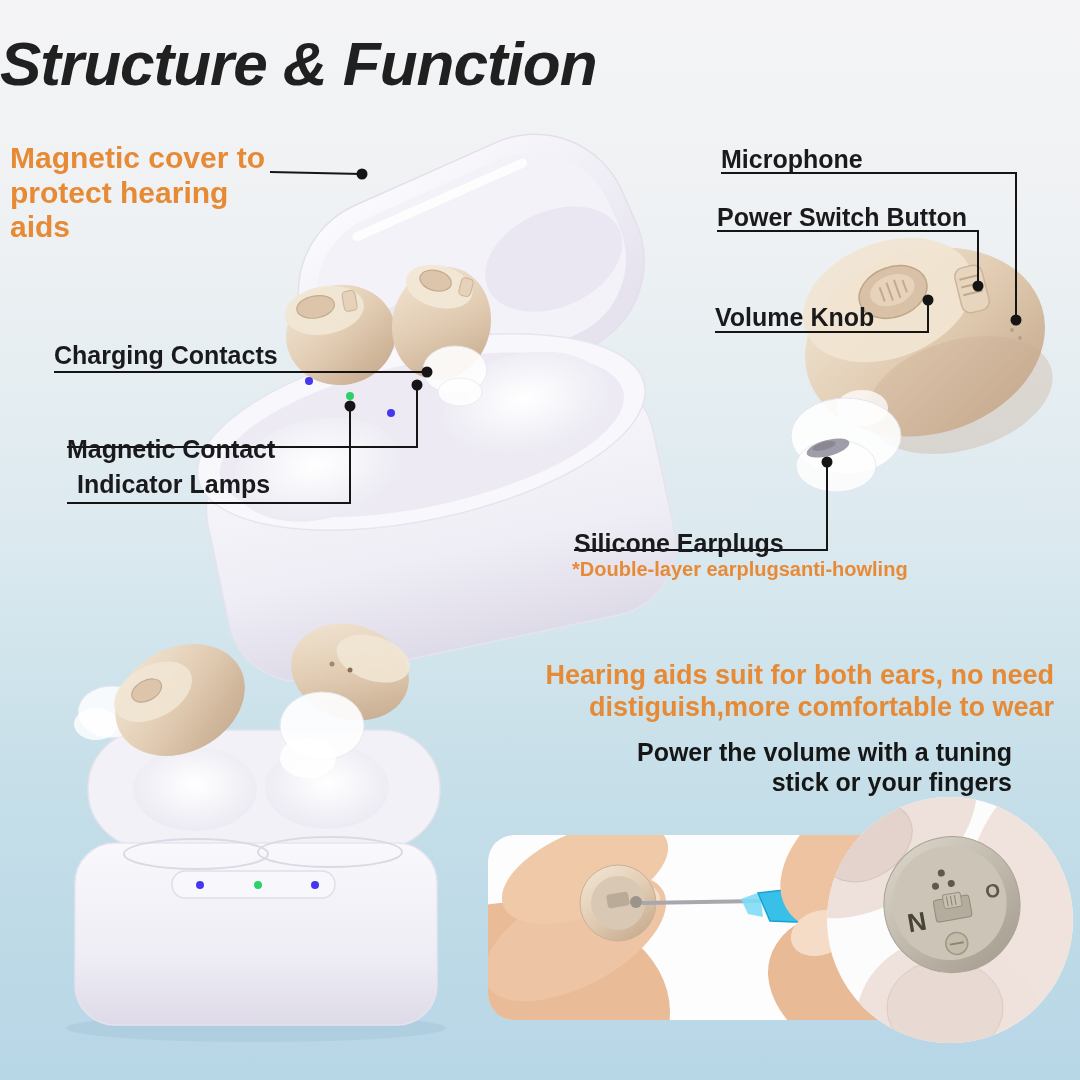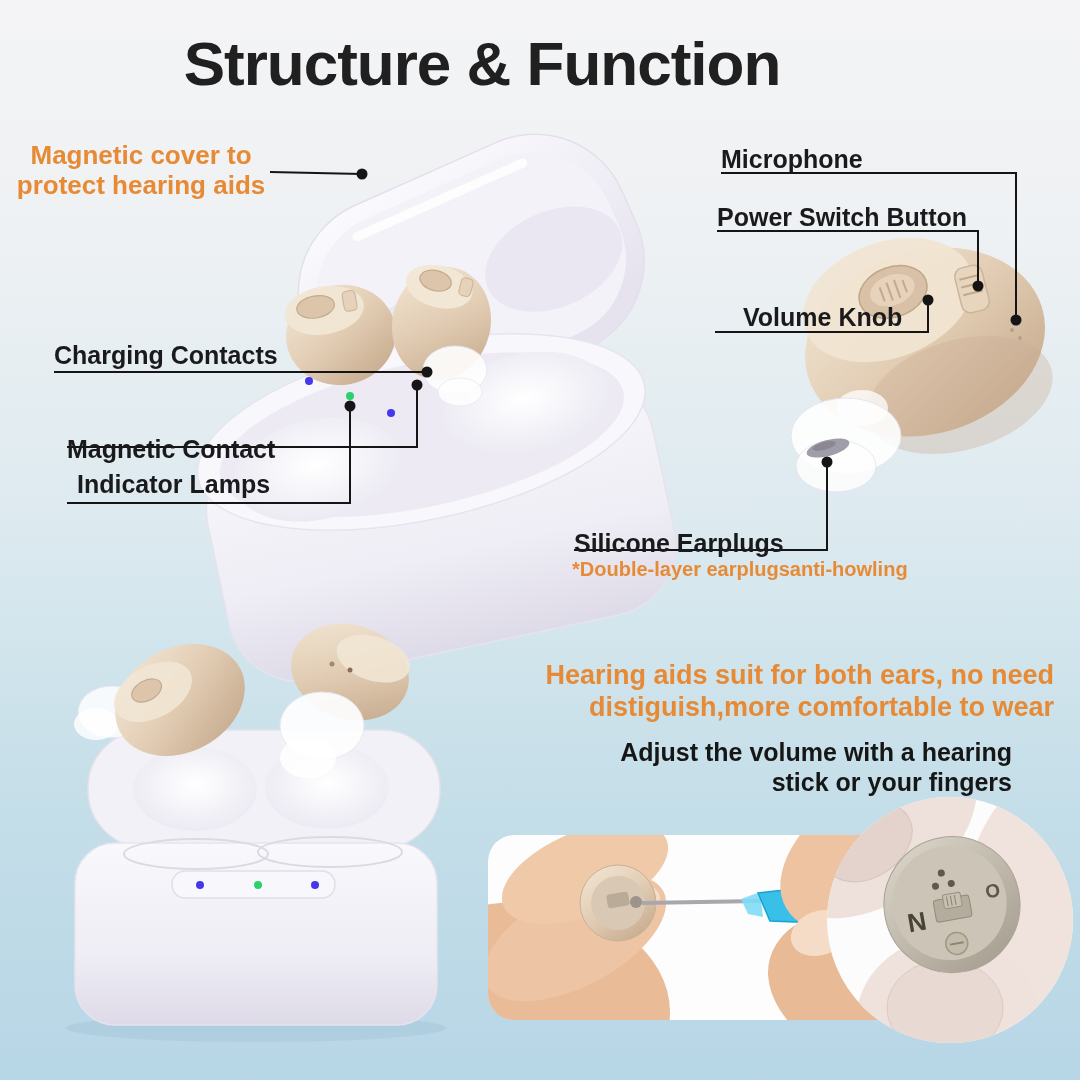--- a/index.html
+++ b/index.html
@@ -5,29 +5,29 @@
   html,body{margin:0;padding:0;}
   body{width:1080px;height:1080px;overflow:hidden;position:relative;
        font-family:"Liberation Sans",sans-serif;}
   .stage{position:absolute;inset:0;width:1080px;height:1080px;
        background:linear-gradient(180deg,#f4f4f6 0%,#eef1f3 22%,#ddeaf0 48%,#c6dfe9 72%,#b7d6e6 100%);}
   svg.layer{position:absolute;left:0;top:0;width:1080px;height:1080px;}
   svg text{font-family:"Liberation Sans",sans-serif;}
   .lbl{position:absolute;font-weight:600;color:#1a1a1c;font-size:25px;line-height:1.15;white-space:nowrap;}
   .multiline{white-space:pre-line;}
   .orange{color:#e78a35;}
-  .title{position:absolute;left:0;top:28px;width:964px;text-align:center;
-         font-size:62px;font-weight:600;color:#202020;letter-spacing:-1px;}
-  .mag-cover{left:10px;top:141px;width:262px;text-align:center;font-size:26px;white-space:pre-line;}
+  .title{position:absolute;left:0;top:28px;width:964px;text-align:left;
+         font-size:62px;font-weight:600;color:#202020;letter-spacing:-1px;font-style:italic;}
+  .mag-cover{left:10px;top:141px;width:262px;font-size:30px;white-space:pre-line;}
   .charging{left:54px;top:341px;}
   .magcontact{left:67px;top:417px;margin-top:18px;}
   .indicator{left:77px;top:470px;}
   .microphone{left:721px;top:145px;}
   .powerswitch{left:717px;top:203px;}
-  .volumeknob{left:715px;top:303px;margin-left:28px;}
+  .volumeknob{left:715px;top:303px;}
   .earplugs{left:574px;top:517px;margin-top:12px;}
   .earplug-note{left:572px;top:558px;font-size:20px;font-weight:600;}
   .both-ears{right:26px;top:660px;text-align:right;font-size:27px;font-weight:600;line-height:1.18;}
   .adjust{right:68px;top:737px;text-align:right;font-size:25px;font-weight:600;color:#161616;line-height:1.2;}
 </style>
 </head>
 <body>
 
 <div class="stage">
 
@@ -254,16 +254,16 @@
   <div class="lbl magcontact">Magnetic Contact</div>
   <div class="lbl indicator">Indicator Lamps</div>
   <div class="lbl microphone">Microphone</div>
   <div class="lbl powerswitch">Power Switch Button</div>
   <div class="lbl volumeknob">Volume Knob</div>
   <div class="lbl earplugs">Silicone Earplugs</div>
 
   <div class="lbl orange earplug-note">*Double-layer earplugsanti-howling</div>
   <div class="lbl orange multiline both-ears">Hearing aids suit for both ears, no need
 distiguish,more comfortable to wear</div>
-  <div class="lbl multiline adjust">Adjust the volume with a hearing
+  <div class="lbl multiline adjust">Power the volume with a tuning
 stick or your fingers</div>
 
 </div>
 
 </body></html>

